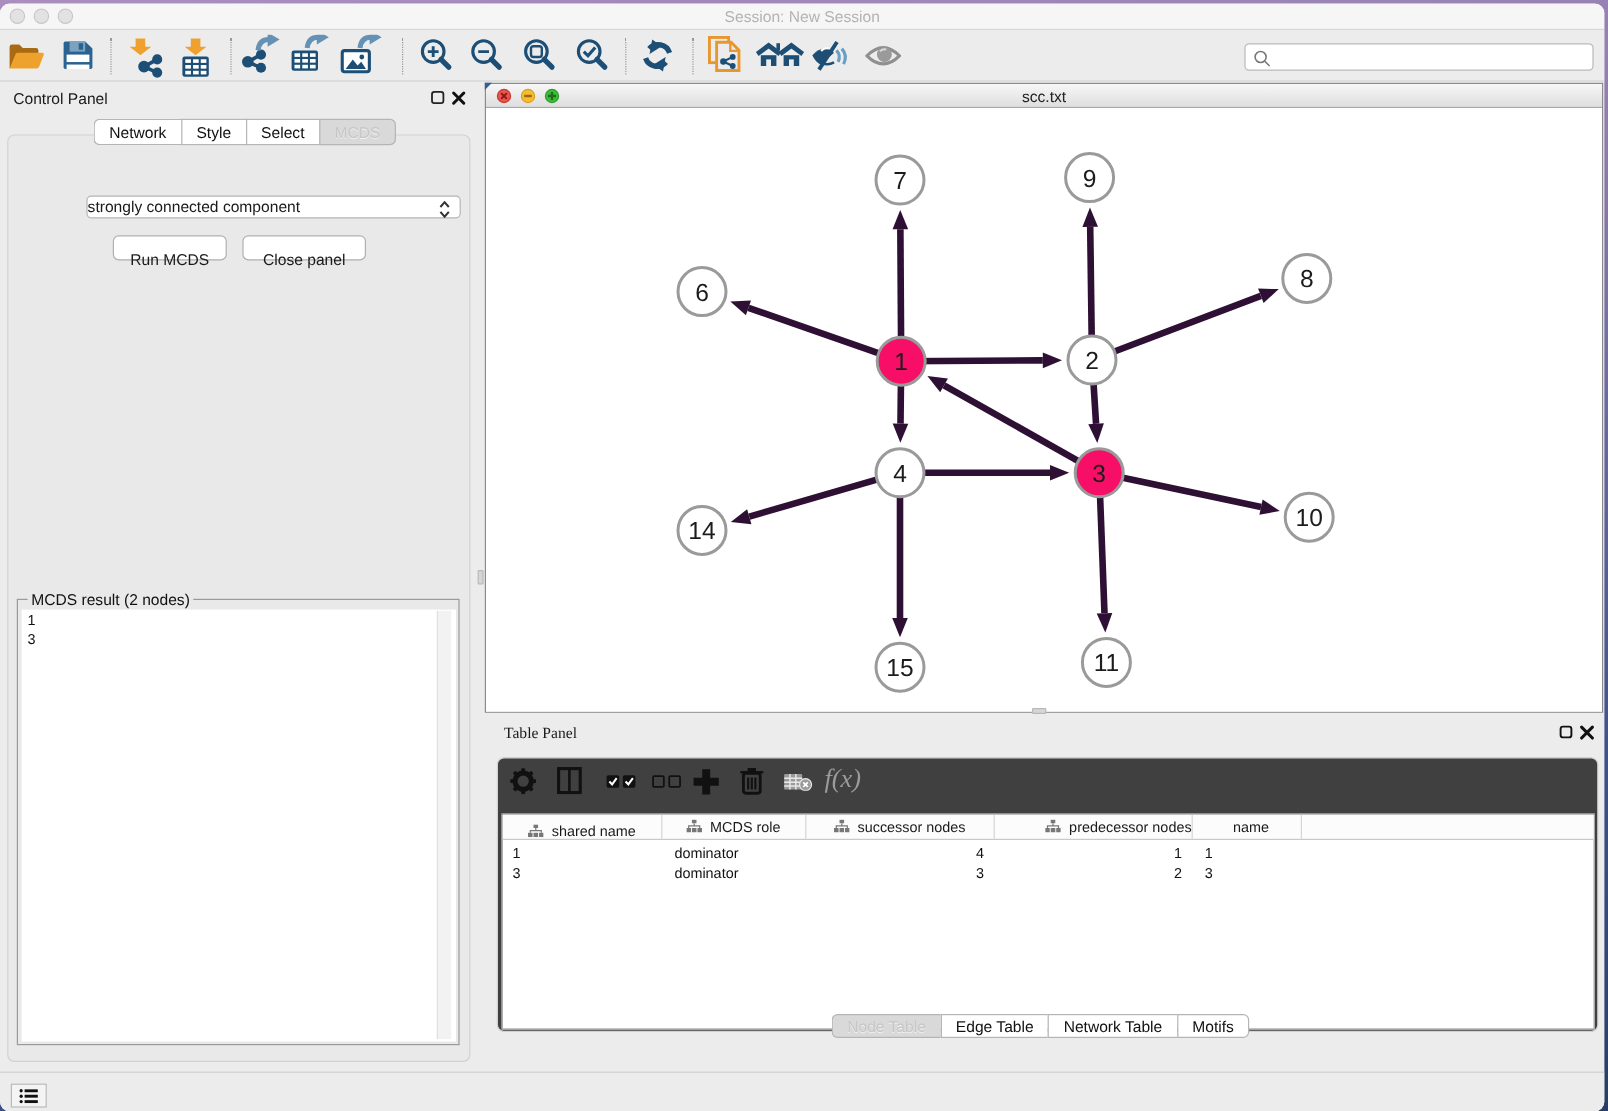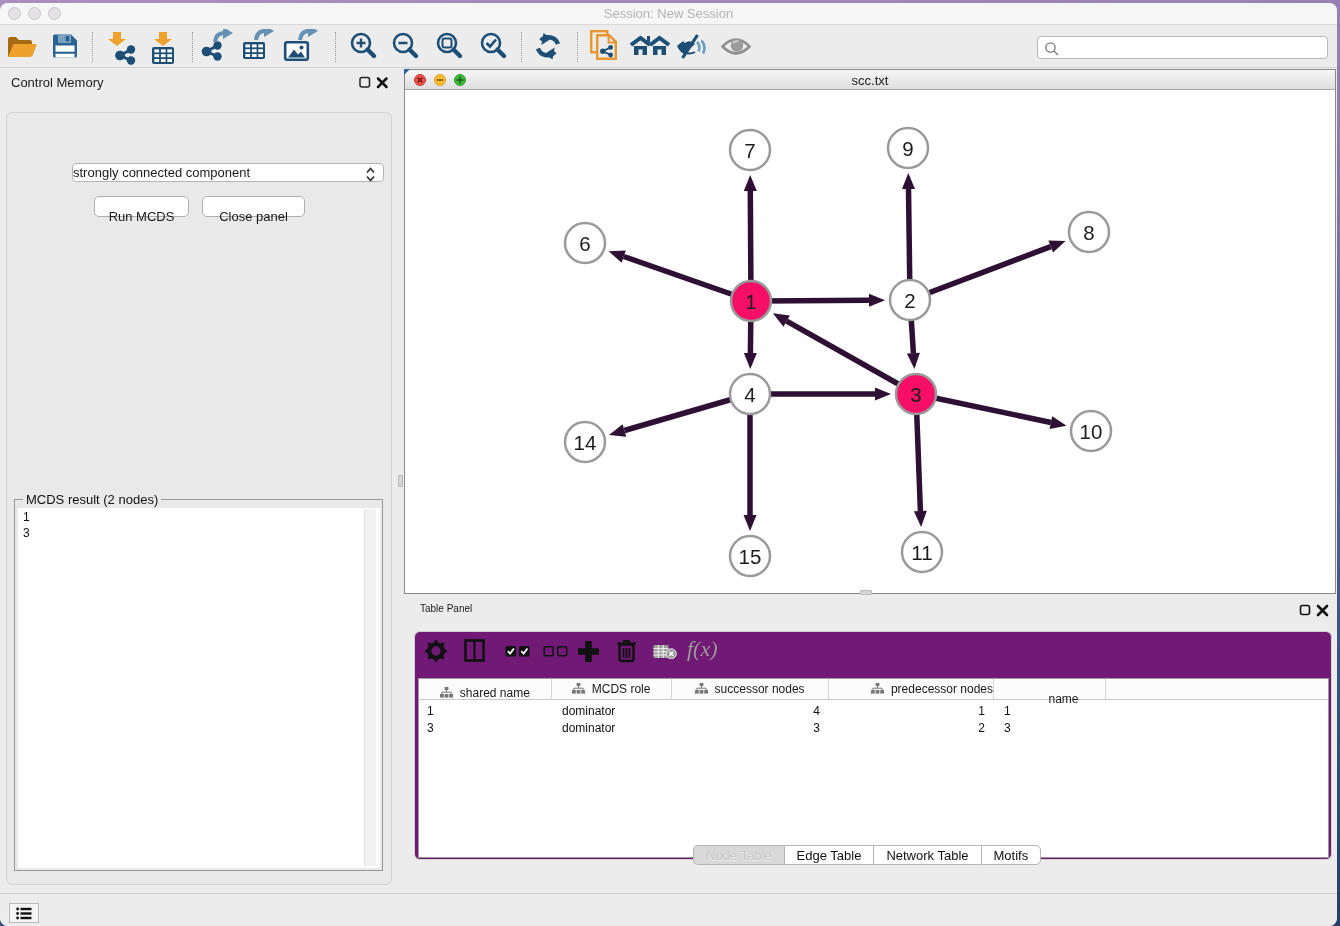--- a/index.html
+++ b/index.html
@@ -30,22 +30,22 @@
 #mcds-label { position:absolute; left:8px; top:-8px; background:#e9e9e9; padding:0 3px; font-size:13px; color:#111; }
 #mcds-text { position:absolute; left:3px; top:8px; width:362px; height:360px; background:#fff; font-size:12px; color:#111; padding:1px 0 0 5px; line-height:16px; }
 #mcds-scroll { position:absolute; right:4px; top:1px; width:12px; height:357px; background:#f2f2f2; border-left:1px solid #e0e0e0; }
 
 #net-frame { position:absolute; left:404px; top:66px; width:932px; height:525px; border:1px solid #8a8a8a; background:#fff; }
 #net-title { position:absolute; left:0; top:0; width:930px; height:20px; background:linear-gradient(#f7f7f7,#dedede); border-bottom:1px solid #a8a8a8; }
 #net-title-text { position:absolute; width:930px; text-align:center; top:3px; font-size:13px; color:#222; }
 .mac { position:absolute; top:4px; width:12px; height:12px; border-radius:50%; display:flex; align-items:center; justify-content:center; line-height:0; overflow:hidden; } .mac svg { display:block; }
 #net-canvas { position:absolute; left:0; top:21px; width:930px; height:502px; background:#fff; }
 
-#tp-title { position:absolute; left:420px; top:600px; font-size:10px; color:#1a1a1a; }
-#tp-inner { position:absolute; left:414px; top:628px; width:918px; height:229px; background:#701a75; border:1px solid #d2d2d2; border-radius:6px; }
+#tp-title { position:absolute; left:420px; top:600px; font-size:13px; color:#1a1a1a;font-family:Liberation Serif, serif; }
+#tp-inner { position:absolute; left:414px; top:628px; width:918px; height:229px; background:#404040; border:1px solid #d2d2d2; border-radius:6px; }
 #tp-table { position:absolute; left:3px; top:46px; width:911px; height:180px; background:#fff; border:1px solid #9a9a9a; }
 
 #bottom-tabs { position:absolute; left:693px; top:842px; height:20px; display:flex; z-index:5; }
 .btab { height:20px; font-size:13px; color:#111; background:#fff; border:1px solid #b5b5b5; border-right:none; padding:2px 12px 0 12px; }
 .btab.sel { background:#d9d9d9; color:#c6c6c6; border-radius:5px 0 0 5px; text-shadow:0 1px 0 #f2f2f2; }
 .btab.last { border-right:1px solid #b5b5b5; border-radius:0 5px 5px 0; }
 
 #statusbar { position:absolute; left:0; top:890px; width:1337px; height:33px; background:#ececec; border-top:1px solid #cfcfcf; }
 #list-btn { position:absolute; left:9px; top:9px; width:30px; height:20px; background:#f4f4f4; border:1px solid #b9b9b9; }
 #mem-btn { position:absolute; right:10px; top:6px; width:74px; height:24px; background:#f7f7f7; border:1px solid #b9b9b9; font-size:12px; color:#111;margin-top:40px; }
@@ -191,26 +191,32 @@
 <path d="M12.2 6.8 Q14.5 4.6 17.5 5.2" fill="none" stroke="#d9d9d9" stroke-width="1.6"></path>
 </svg>
     <div id="searchbox">
         <svg width="16" height="16" viewBox="0 0 16 16">
           <circle cx="6.5" cy="6.5" r="4.6" fill="none" stroke="#777" stroke-width="1.3"></circle>
           <line x1="10" y1="10" x2="14" y2="14" stroke="#777" stroke-width="1.3"></line>
         </svg>
       </div>
   </div>
 
-  <div id="cp-title">Control Memory</div>
+  <div id="cp-title">Control Panel</div>
   <div style="position:absolute;left:359px;top:72px;width:34px;height:14px">
 <svg width="32" height="13" viewBox="0 0 32 13">
         <rect x="1" y="1.5" width="9.5" height="9.5" rx="2" fill="none" stroke="#222" stroke-width="1.5"></rect>
 <path d="M19 2.5 L27.5 11 M27.5 2.5 L19 11" stroke="#111" stroke-width="2.5" stroke-linecap="round"></path>
       </svg></div>
+  <div id="cp-tabs">
+    <div class="cptab first">Network</div>
+    <div class="cptab">Style</div>
+    <div class="cptab">Select</div>
+    <div class="cptab sel">MCDS</div>
+  </div>
   <div id="cp-inner"></div>
   <div id="opt-select">strongly connected component<svg style="position:absolute;right:7px;top:3px" width="11" height="15" viewBox="0 0 11 15">
 <path d="M2 5.5 L5.5 1.5 L9 5.5 M2 9.5 L5.5 13.5 L9 9.5" fill="none" stroke="#333" stroke-width="1.7"></path>
       </svg></div>
   <div class="btn" style="left:94px;top:193px;width:95px;">Run MCDS</div>
   <div class="btn" style="left:202px;top:193px;width:103px;">Close panel</div>
   <div id="mcds-group">
     <div id="mcds-label">MCDS result (2 nodes)</div>
     <div id="mcds-text">1<br>3<div id="mcds-scroll"></div></div>
   </div>
@@ -386,21 +392,21 @@
             </svg>&nbsp;&nbsp;successor nodes</div>
           <div style="position:absolute;left:410px;top:0;width:165px;height:20px;border-right:1px solid #d5d5d5;text-align:right;font-size:12px;color:#1a1a1a;padding-top:3px;white-space:nowrap"><svg width="13" height="11" viewBox="0 0 13 11" style="vertical-align:-1px">
               <g fill="#777">
                 <rect x="4.6" y="0" width="3.8" height="3"></rect>
                 <rect x="0" y="7" width="3.8" height="3.6"></rect>
                 <rect x="4.6" y="7" width="3.8" height="3.6"></rect>
                 <rect x="9.2" y="7" width="3.8" height="3.6"></rect>
               </g>
               <path d="M6.5 3 L6.5 5.2 M1.9 7 L1.9 5.2 L11.1 5.2 L11.1 7" stroke="#777" stroke-width="1" fill="none"></path>
             </svg>&nbsp;&nbsp;predecessor nodes</div>
-          <div style="position:absolute;left:603px;top:0;width:84px;height:20px;border-right:1px solid #d5d5d5;text-align:center;font-size:12px;color:#1a1a1a;padding-top:13px;white-space:nowrap">name</div>
+          <div style="position:absolute;left:582px;top:0;width:84px;height:20px;border-right:1px solid #d5d5d5;text-align:center;font-size:12px;color:#1a1a1a;padding-top:3px;white-space:nowrap">name</div>
         </div>
         <div style="position:absolute;left:0;top:23px;width:909px;height:17px;font-size:12px;color:#111">
 <div style="position:absolute;left:8px;top:2px">1</div>
 <div style="position:absolute;left:143px;top:2px">dominator</div>
 <div style="position:absolute;left:252px;top:2px;width:149px;text-align:right">4</div>
 <div style="position:absolute;left:410px;top:2px;width:156px;text-align:right">1</div>
 <div style="position:absolute;left:585px;top:2px">1</div>
         </div>
         <div style="position:absolute;left:0;top:40px;width:909px;height:17px;font-size:12px;color:#111">
 <div style="position:absolute;left:8px;top:2px">3</div>

